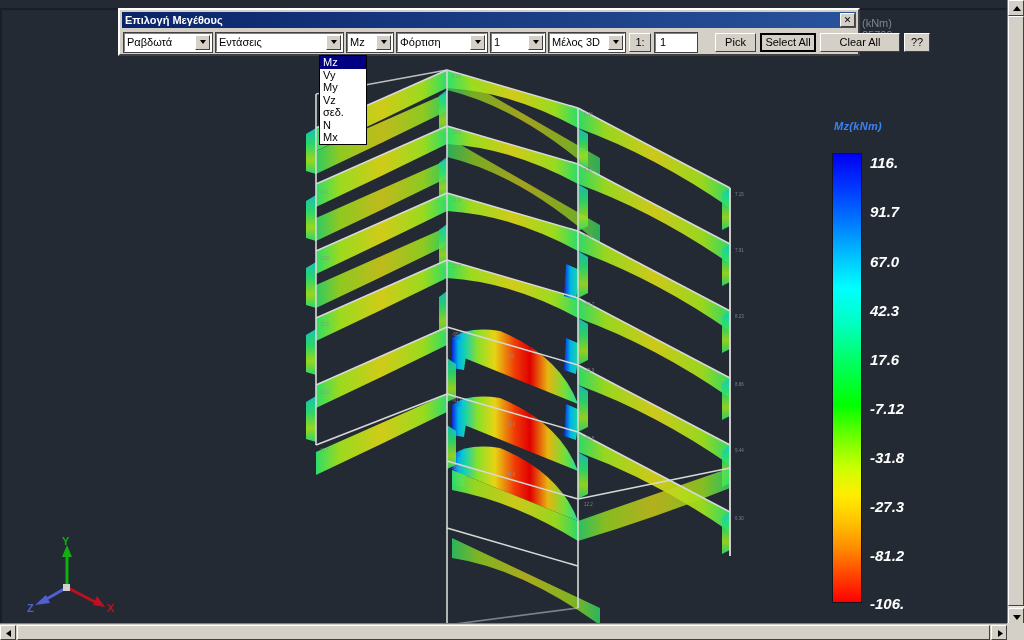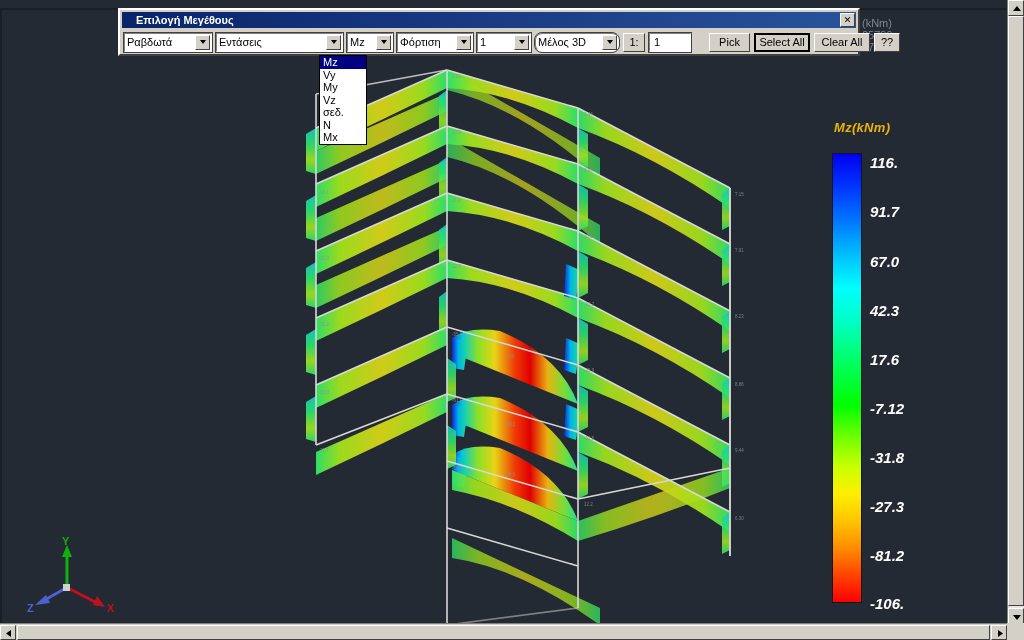--- a/index.html
+++ b/index.html
@@ -18,22 +18,22 @@
             background:#1a1f27;}
 
   #scene{position:absolute;left:0;top:0;width:1008px;height:617px;}
 
   
   .ghost-text{position:absolute;color:#7f858d;font-size:11px;
               font-family:"Liberation Sans",sans-serif;white-space:nowrap;}
 
   
   #legend{position:absolute;left:826px;top:112px;width:170px;height:495px;}
-  #legend-title{position:absolute;left:8px;top:0px;color:#eab308;
-                font-size:13px;font-style:italic;font-weight:bold;
+  #legend-title{position:absolute;left:8px;top:0px;color:#3b82f6;
+                font-size:11px;font-style:italic;font-weight:bold;
                 white-space:nowrap;letter-spacing:.3px;}
   #legend-bar{position:absolute;left:6px;top:33px;width:28px;height:448px;
      background:linear-gradient(to bottom,
         #0000f0   0%,
         #0033ff   7%,
         #0077ff  15%,
         #00c3ff  23%,
         #00ffff  30%,
         #00ffc0  38%,
         #00ff66  46%,
@@ -90,21 +90,21 @@
   
   #dialog{position:absolute;left:118px;top:8px;width:742px;height:48px;
           background:#d4d0c8;
           border-top:2px solid #ffffff;border-left:2px solid #ffffff;
           border-right:2px solid #404040;border-bottom:2px solid #404040;
           box-sizing:border-box;}
   #dlg-title{position:absolute;left:2px;top:2px;right:2px;height:16px;
           background:linear-gradient(to right,#0a246a,#28539c);
           display:flex;align-items:center;}
   #dlg-title-text{color:#ffffff;font-size:11px;font-weight:bold;
-          padding-left:14px;white-space:nowrap;}
+          padding-left:3px;white-space:nowrap;}
   #dlg-close{position:absolute;right:1px;top:1px;width:15px;height:14px;
           background:#d4d0c8;
           border-top:1px solid #ffffff;border-left:1px solid #ffffff;
           border-right:1px solid #404040;border-bottom:1px solid #404040;
           box-sizing:border-box;color:#000;font-size:9px;font-weight:bold;
           display:flex;align-items:center;justify-content:center;
           line-height:1;cursor:pointer;}
   #dlg-body{position:absolute;left:2px;top:20px;right:2px;height:24px;
           display:flex;align-items:center;gap:4px;padding-left:2px;}
 
@@ -416,48 +416,48 @@
           </span>
       </div>
 
       <div class="combo" style="width:46px;">
         <span class="ctext">Mz</span>
         <span class="carrow">
             <i></i>
           </span>
       </div>
 
-      <div class="combo" style="width:76px;">
+      <div class="combo" style="width:90px;">
         <span class="ctext">Φόρτιση</span>
         <span class="carrow">
             <i></i>
           </span>
       </div>
 
       <div class="combo" style="width:54px;">
         <span class="ctext">1</span>
         <span class="carrow">
             <i></i>
           </span>
       </div>
 
-      <div class="combo" style="width:84px;border-radius:7px;">
+      <div class="combo" style="width:76px;">
         <span class="ctext">Μέλος 3D</span>
         <span class="carrow">
             <i></i>
           </span>
       </div>
 
       <div class="smallbtn" style="width:22px;">1:</div>
 
       <div class="txtfield" style="width:42px;">1</div>
 
       <div class="btn" style="width:41px;margin-left:14px;">Pick</div>
       <div class="btn default" style="width:56px;">Select All</div>
-      <div class="btn" style="width:56px;">Clear All</div>
+      <div class="btn" style="width:80px;">Clear All</div>
       <div class="btn" style="width:26px;">??</div>
     </div>
   </div>
 
   <div id="dropdown-list">
     <div class="opt sel">Mz</div>
     <div class="opt">Vy</div>
     <div class="opt">My</div>
     <div class="opt">Vz</div>
     <div class="opt">σεδ.</div>

